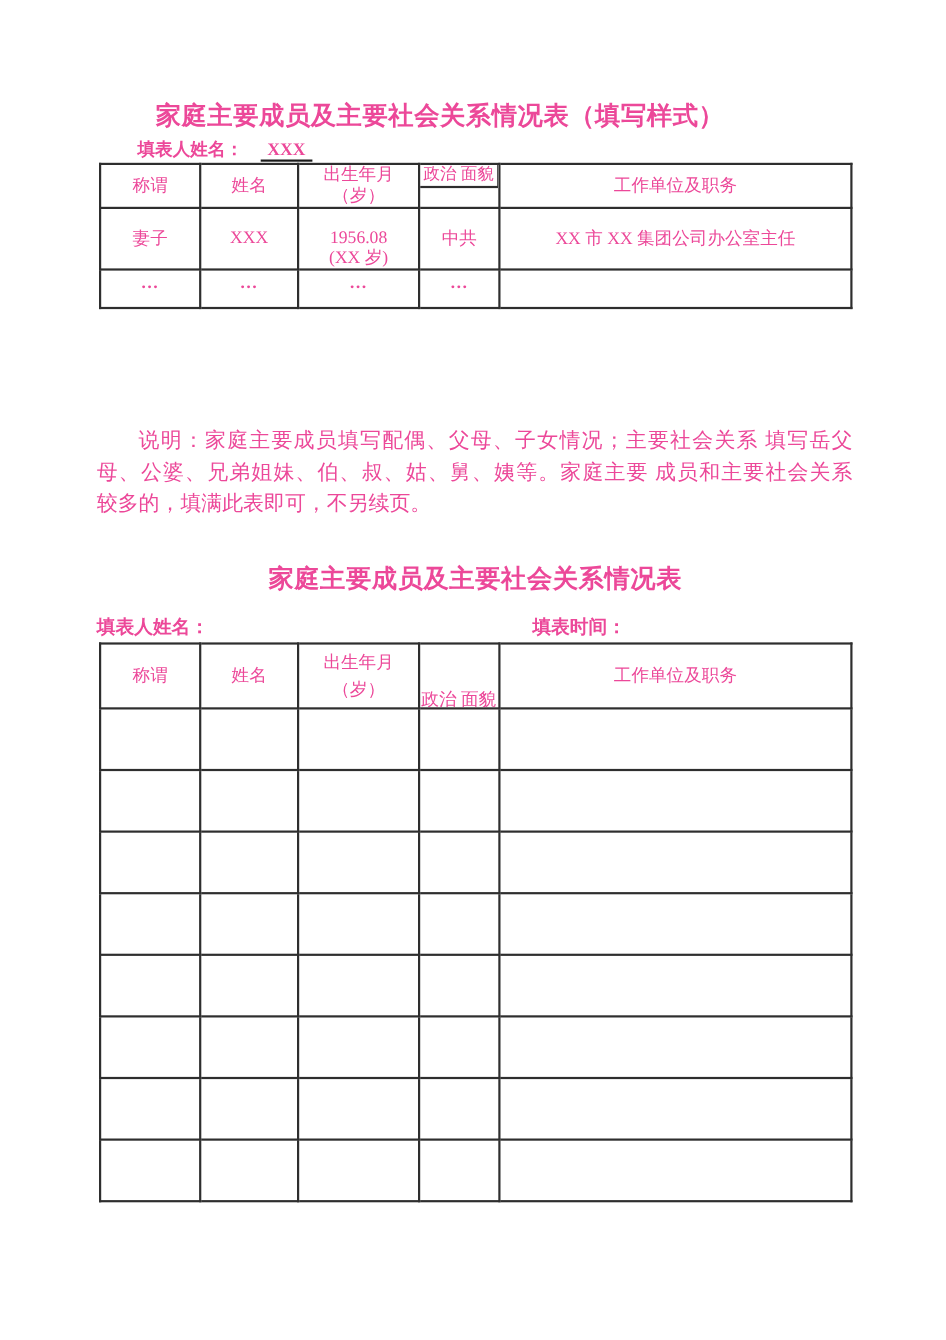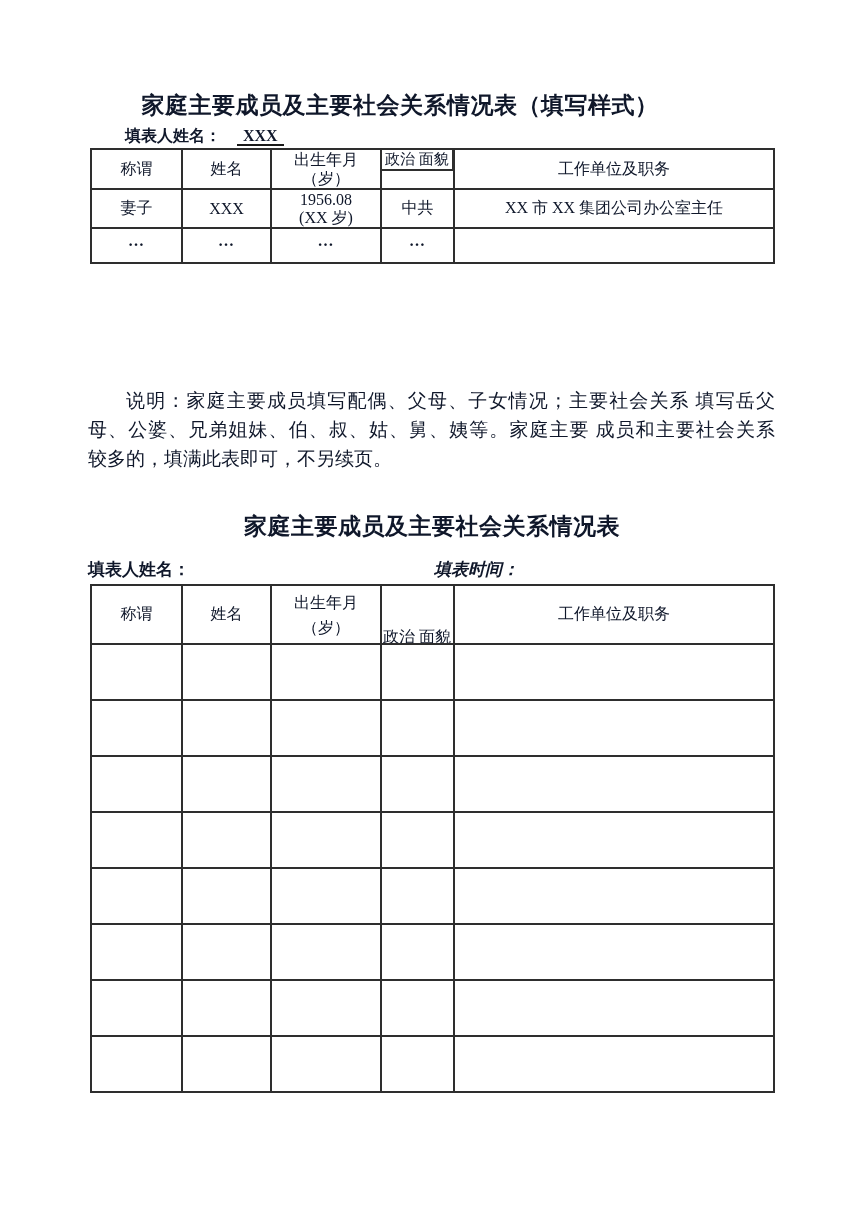--- a/index.html
+++ b/index.html
@@ -2,21 +2,21 @@
 <html><head>
 <meta charset="utf-8">
 <style>
   html, body { margin: 0; padding: 0; background: #ffffff; }
   .page {
     position: relative;
     width: 860px;
     height: 1218px;
     background: #ffffff;
     font-family: "Liberation Serif", "DejaVu Serif", serif;
-    color: #0f172a;
+    color: #ec4899;
     overflow: hidden;
     border-radius: 29px;
   }
 
   
   .title1 {
     position: absolute; top: 90px; left: 400px; transform: translateX(-50%);
     font-size: 23px; font-weight: bold; white-space: nowrap; letter-spacing: 0.5px;
   }
   .filler1 {
@@ -30,21 +30,21 @@
   }
   .title2 {
     position: absolute; top: 511px; left: 432px; transform: translateX(-50%);
     font-size: 23px; font-weight: bold; white-space: nowrap; letter-spacing: 0.5px;
   }
   .label2 {
     position: absolute; top: 558px;
     font-size: 17px; font-weight: bold; white-space: nowrap;
   }
   .label2.filler2 { left: 88px; }
-  .label2.time2   { left: 434px; font-style: italic; }
+  .label2.time2   { left: 484px; }
 
   
   .note {
     position: absolute; left: 88px; top: 386px; width: 687px;
     font-size: 19px;
   }
   .note-line { line-height: 29px; }
   .note-line.jl { text-align: justify; text-align-last: justify; }
   .note-line.first { padding-left: 38px; }
 
@@ -59,21 +59,21 @@
     text-align: center; vertical-align: middle;
     font-size: 16px; padding: 0; overflow: hidden;
   }
 
   
   .tbl1 { top: 148px; }
   .tbl1 tr.hdr  { height: 38px; }
   .tbl1 tr.data { height: 35px; }
   .tbl1 .hline { line-height: 19px; }
   .birth-cell { vertical-align: top; }
-  .birth-cell .l1 { line-height: 19px; padding-top: 0; }
+  .birth-cell .l1 { line-height: 19px; padding-top: 17px; }
   .birth-cell .l2 { line-height: 18px; }
   .pol-cell { position: relative; }
   .pol-box {
     position: absolute; top: -2px; left: -2px;
     border: 2px solid #2e2e2e; background: #ffffff;
     font-size: 15px; line-height: 17px; padding: 1px 3px;
     white-space: nowrap;
   }
   td.dots { font-weight: bold; font-size: 20px; letter-spacing: 1px; }
   .dotspan { display: inline-block; transform: translateY(-5px); }

